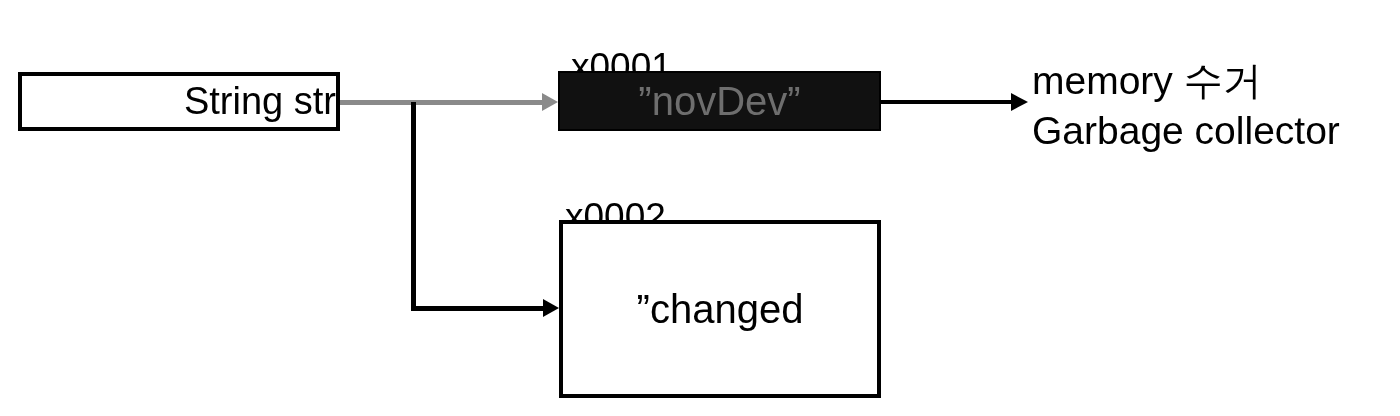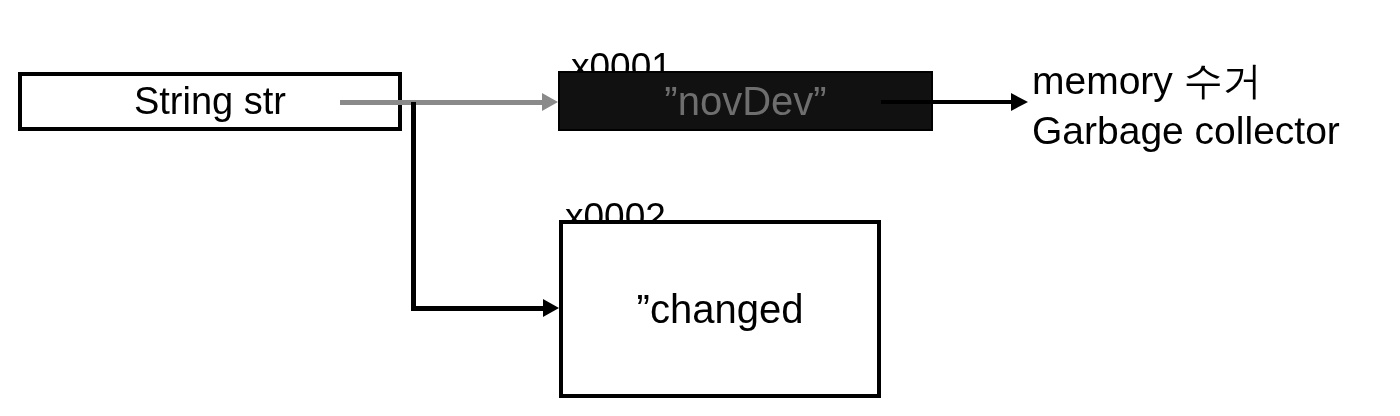--- a/index.html
+++ b/index.html
@@ -18,29 +18,30 @@
   .node {
     position: absolute;
     display: flex;
     align-items: center;
     justify-content: center;
     text-align: center;
     box-sizing: border-box;
   }
   .string-box {
     left: 18px; top: 72px;
-    width: 384px; height: 59px;
+    width: 322px; height: 59px;
     border: 4px solid #000000;
     background: #ffffff;
     color: #000000;
     font-size: 38px;
+    justify-content: flex-end;
   }
   .heap1-box {
     left: 558px; top: 71px;
-    width: 375px; height: 60px;
+    width: 323px; height: 60px;
     background: var(--heap1-fill, #111111);
     border: 2px solid #000000;
     color: var(--heap1-text, #6e6e6e);
     font-size: 40px;
   }
   .heap2-box {
     left: 559px; top: 220px;
     width: 322px; height: 178px;
     border: 4px solid #000000;
     background: #ffffff;

